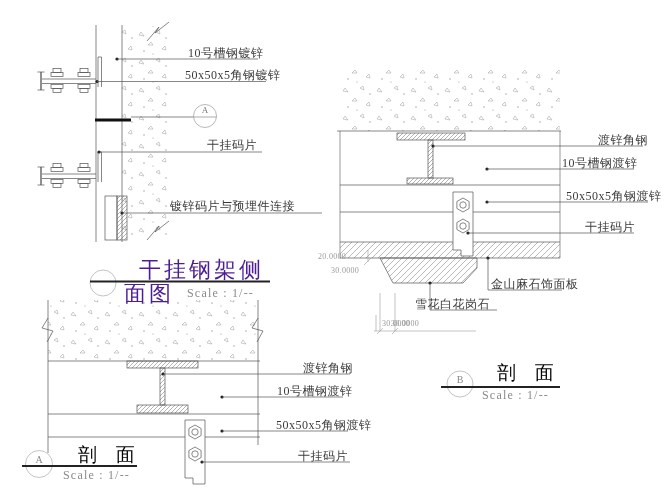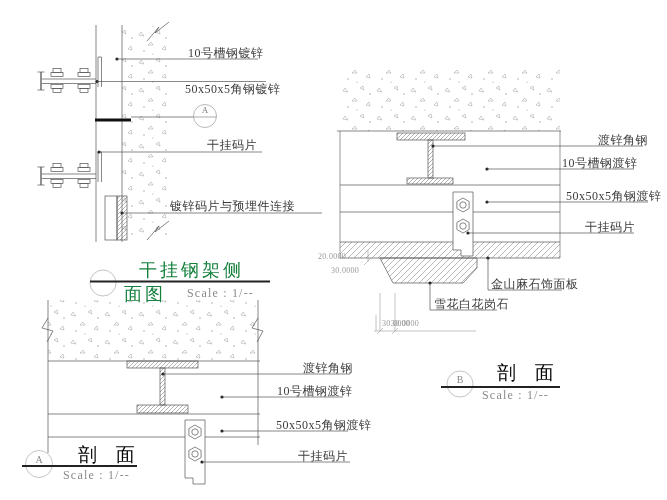--- a/index.html
+++ b/index.html
@@ -3,21 +3,21 @@
 <meta charset="utf-8">
 <style>
   html,body{margin:0;padding:0;background:#fff;}
   #canvas{position:relative;width:667px;height:500px;background:#ffffff;overflow:hidden;
           font-family:"Liberation Serif","DejaVu Serif",serif;}
   #linework{position:absolute;left:0;top:0;}
   .lbl{position:absolute;font-size:12px;line-height:12px;color:#3b3b3b;
        letter-spacing:0.5px;white-space:nowrap;}
   .dim{position:absolute;font-size:8px;line-height:11px;color:#9a9a9a;
        letter-spacing:0.3px;white-space:nowrap;}
-  .big{position:absolute;font-size:18px;line-height:20px;color:#15803d;
+  .big{position:absolute;font-size:22px;line-height:20px;color:#4c1d95;
        letter-spacing:3px;white-space:nowrap;}
   .sect{position:absolute;font-size:19px;line-height:21px;color:#000000;
         letter-spacing:7px;white-space:nowrap;}
   .scale{position:absolute;font-size:12px;line-height:12px;color:#8a8a8a;
          letter-spacing:1.2px;white-space:nowrap;}
   svg text{font-family:"Liberation Serif","DejaVu Serif",serif;}
 </style>
 </head>
 <body>
 
@@ -213,34 +213,34 @@
 
     <g>
       <circle cx="39" cy="464" r="13.5" stroke="#aaa"></circle>
       <line x1="22" y1="466" x2="137" y2="466" stroke="#222" stroke-width="2"></line>
       <text x="39" y="463" font-size="10" fill="#888" text-anchor="middle" stroke="none">A</text>
     </g>
   </g>
 </svg>
 
 <div class="lbl" style="left:188px;top:47px">10号槽钢镀锌</div>
-<div class="lbl" style="left:185px;top:83px">50x50x5角钢镀锌</div>
+<div class="lbl" style="left:185px;top:69px">50x50x5角钢镀锌</div>
 <div class="lbl" style="left:207px;top:139px">干挂码片</div>
 <div class="lbl" style="left:170px;top:200px">镀锌码片与预埋件连接</div>
 
 <div class="big" style="left:139px;top:260px">干挂钢架侧</div>
 <div class="big" style="left:124px;top:284px">面图</div>
 <div class="scale" style="left:187px;top:287px">Scale : 1/--</div>
 
 <div class="lbl" style="left:598px;top:134px">渡锌角钢</div>
 <div class="lbl" style="left:562px;top:157px">10号槽钢渡锌</div>
 <div class="lbl" style="left:566px;top:190px">50x50x5角钢渡锌</div>
 <div class="lbl" style="left:585px;top:221px">干挂码片</div>
 <div class="lbl" style="left:491px;top:278px">金山麻石饰面板</div>
-<div class="lbl" style="left:434px;top:298px">雪花白花岗石</div>
+<div class="lbl" style="left:415px;top:298px">雪花白花岗石</div>
 
 <div class="dim" style="left:318px;top:251px">20.0000</div>
 <div class="dim" style="left:331px;top:265px">30.0000</div>
 <div class="dim" style="left:382px;top:318px">30.0000</div>
 <div class="dim" style="left:391px;top:318px">30.0000</div>
 
 <div class="sect" style="left:497px;top:362px">剖 面</div>
 <div class="scale" style="left:482px;top:389px">Scale : 1/--</div>
 
 <div class="lbl" style="left:303px;top:362px">渡锌角钢</div>

